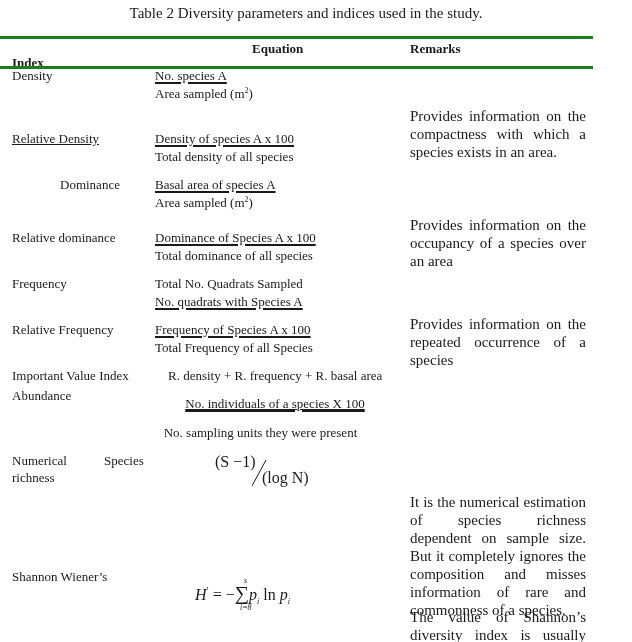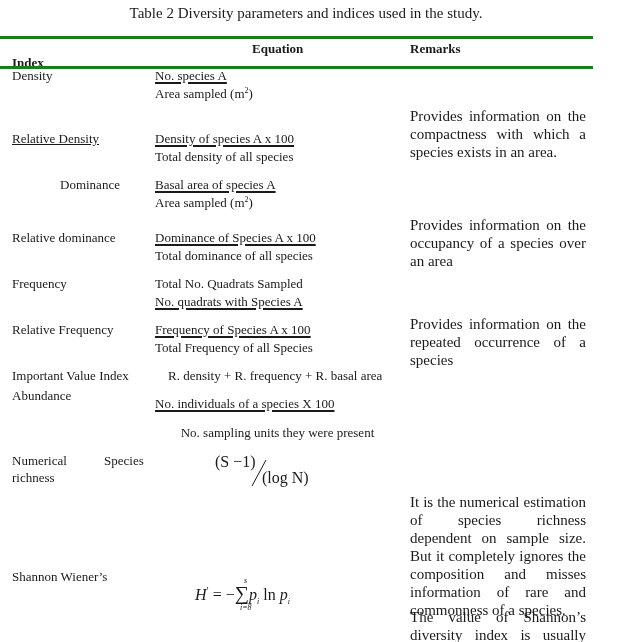--- a/index.html
+++ b/index.html
@@ -80,24 +80,24 @@
   </div>
 </div>
 
 <div>
   <div class="abs idx" style="top:368px;">Important Value Index</div>
   <div class="abs" style="left:168px; top:368px;">R. density + R. frequency + R. basal area</div>
 </div>
 
 <div>
   <div class="abs idx" style="top:388px;">Abundance</div>
-  <div class="abs" style="left:155px; width:240px; text-align:left; top:396px;">
+  <div class="abs" style="left:155px; width:240px; text-align:center; top:396px;text-decoration:underline;">
     <span class="num">No. individuals of a species X 100</span>
   </div>
-  <div class="abs" style="left:155px; width:245px; text-align:center; top:425px;">No. sampling units they were present</div>
+  <div class="abs" style="left:138px; width:245px; text-align:center; top:425px;">No. sampling units they were present</div>
 </div>
 
 <div>
   <div class="abs idx" style="top:453px;">Numerical</div>
   <div class="abs" style="left:104px; top:453px;">Species</div>
   <div class="abs idx" style="top:470px;">richness</div>
   <div class="abs math" style="left:215px; top:453px;">
     <span>(S −1)</span>
   </div>
   <div class="abs" style="left:250px; top:458px; width:18px; height:30px;">

